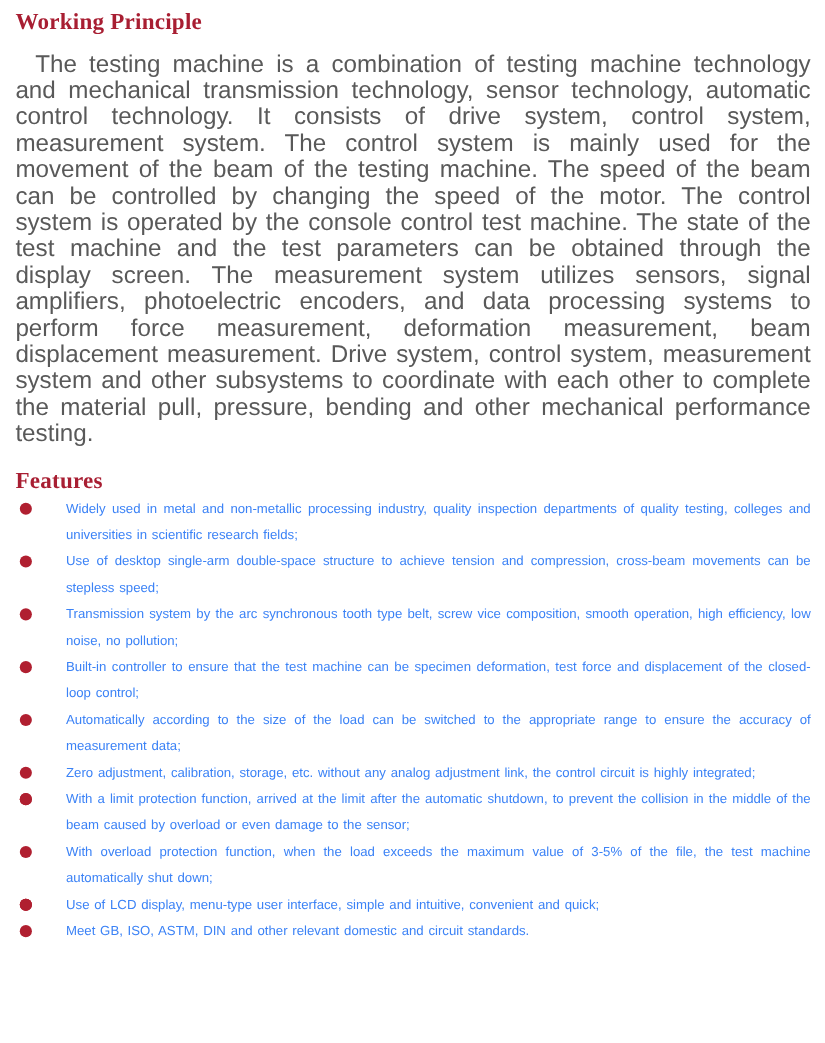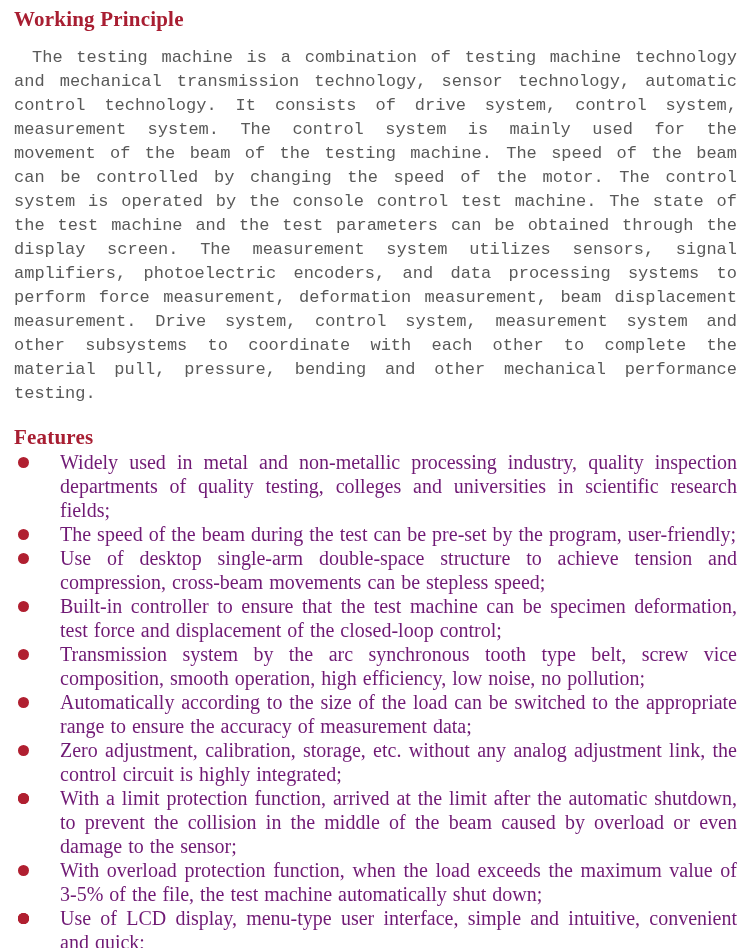--- a/index.html
+++ b/index.html
@@ -30,42 +30,40 @@
     letter-spacing: 0.2px;
   }
   .heading-principle {
     margin-bottom: 14px;
   }
   .heading-features {
     margin-top: 18px;
   }
   .body-paragraph {
     margin: 0;
-    font-size: 17px;
+    font-size: 22px;
     line-height: 24px;
     color: #595959;
     text-align: justify;
     text-indent: 18px;
     word-spacing: 1px;
-    font-family: Liberation Mono, monospace;
   }
   .features-list {
     list-style: none;
     margin: 0;
     padding: 0;
   }
   .features-list li {
     position: relative;
     padding-left: 46px;
-    font-size: 20px;
+    font-size: 12px;
     line-height: 24px;
-    color: #701a75;
+    color: #3b82f6;
     text-align: justify;
     word-spacing: 1px;
-    font-family: Liberation Serif, serif;
   }
   .bullet-dot {
     position: absolute;
     left: 4px;
     top: 6.5px;
     width: 11px;
     height: 11px;
     border-radius: 50%;
     background: #b01f30;
   }
@@ -81,33 +79,29 @@
 
   <h1 class="section-heading heading-features">Features</h1>
 
   <ul class="features-list">
     <li>
       <span class="bullet-dot"></span>
       <span>Widely used in metal and non-metallic processing industry, quality inspection departments of quality testing, colleges and universities in scientific research fields;</span>
     </li>
     <li>
       <span class="bullet-dot"></span>
-      <span>The speed of the beam during the test can be pre-set by the program, user-friendly;</span>
-    </li>
-    <li>
-      <span class="bullet-dot"></span>
       <span>Use of desktop single-arm double-space structure to achieve tension and compression, cross-beam movements can be stepless speed;</span>
     </li>
     <li>
       <span class="bullet-dot"></span>
-      <span>Built-in controller to ensure that the test machine can be specimen deformation, test force and displacement of the closed-loop control;</span>
+      <span>Transmission system by the arc synchronous tooth type belt, screw vice composition, smooth operation, high efficiency, low noise, no pollution;</span>
     </li>
     <li>
       <span class="bullet-dot"></span>
-      <span>Transmission system by the arc synchronous tooth type belt, screw vice composition, smooth operation, high efficiency, low noise, no pollution;</span>
+      <span>Built-in controller to ensure that the test machine can be specimen deformation, test force and displacement of the closed-loop control;</span>
     </li>
     <li>
       <span class="bullet-dot"></span>
       <span>Automatically according to the size of the load can be switched to the appropriate range to ensure the accuracy of measurement data;</span>
     </li>
     <li>
       <span class="bullet-dot"></span>
       <span>Zero adjustment, calibration, storage, etc. without any analog adjustment link, the control circuit is highly integrated;</span>
     </li>
     <li>

